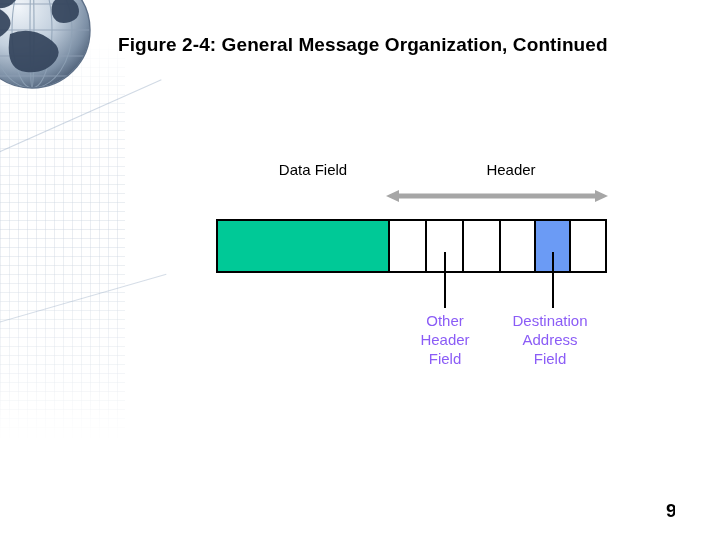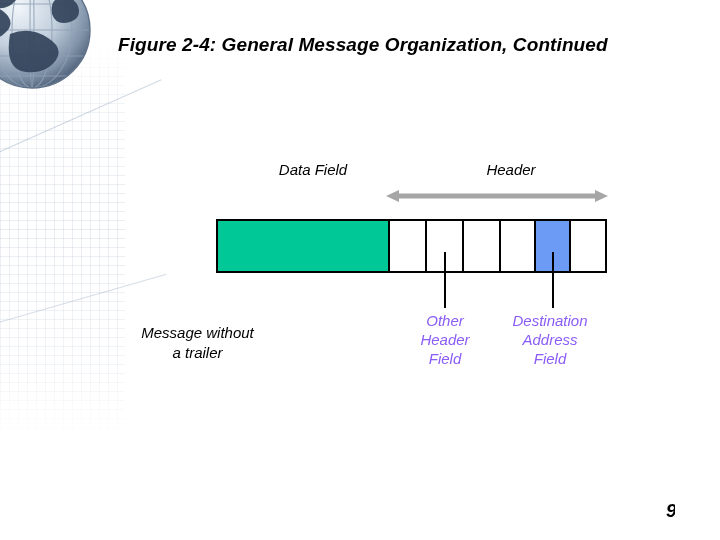--- a/index.html
+++ b/index.html
@@ -16,21 +16,20 @@
   }
 
   
   #slide {
     position: absolute;
     inset: 0;
     width: 675px;
     height: 540px;
     background: #ffffff;
     overflow: hidden;
-    font-style: italic;
   }
 
   
   #watermark-grid {
     position: absolute;
     left: 0;
     top: 40px;
     width: 125px;
     height: 400px;
     background-image:
@@ -258,20 +257,18 @@
     <div class="leader-line" id="leader-other-header"></div>
     <div class="leader-line" id="leader-dest-addr"></div>
 
     <div class="caption" id="caption-other-header">Other
 Header
 Field</div>
     <div class="caption" id="caption-dest-addr">Destination
 Address
 Field</div>
 
-    <div id="caption-message-no-trailer">Message without
-a trailer</div>
 
   </div>
 
   <div id="page-number">9</div>
 
 </div>
 
 </body></html>

